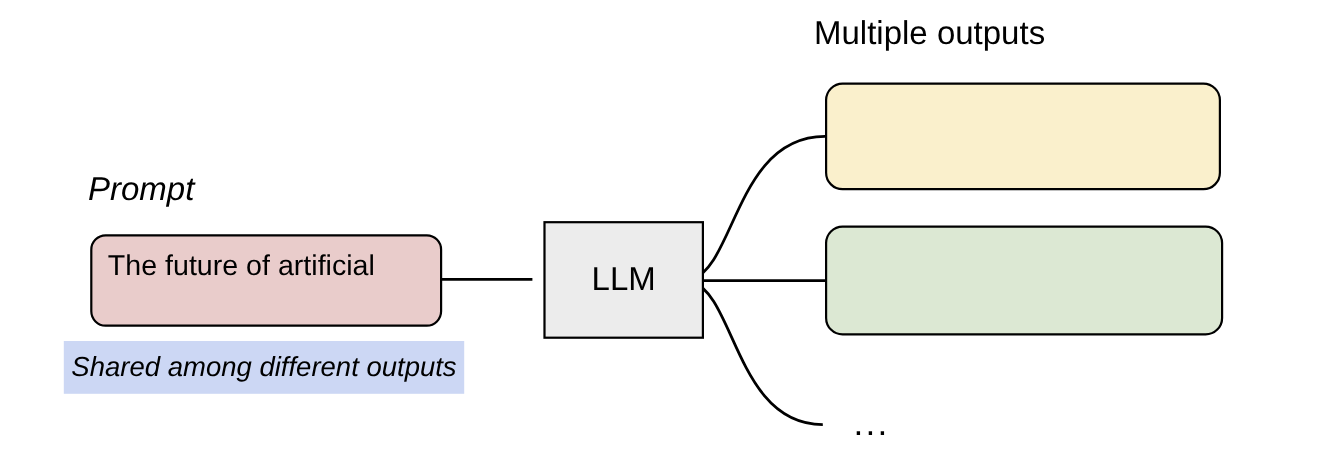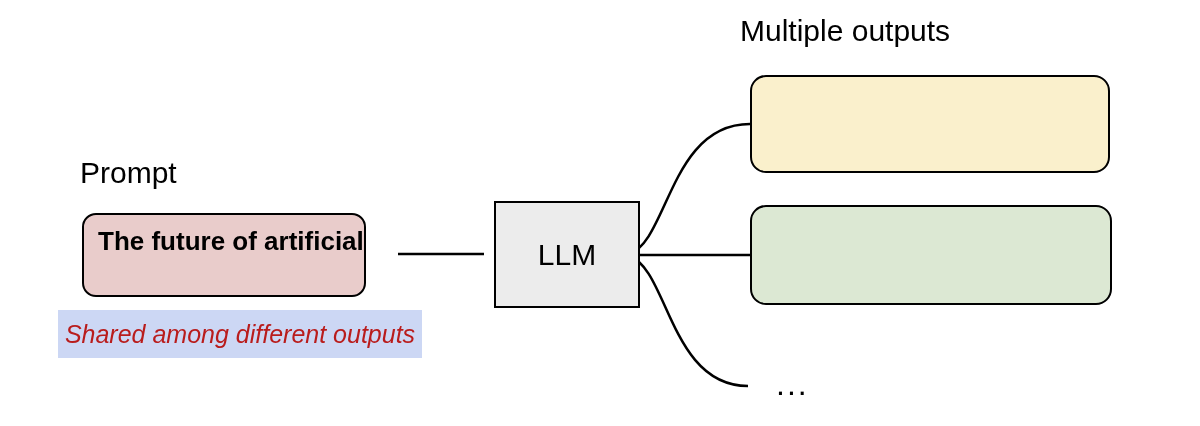--- a/index.html
+++ b/index.html
@@ -27,52 +27,52 @@
     position: absolute;
     color: #000000;
     font-size: 30px;
     text-align: left;
     white-space: nowrap;
   }
   .prompt-title {
     left: 80px;
     top: 156px;
     width: 320px;
+    font-style: italic;
   }
   .outputs-title {
     left: 740px;
     top: 14px;
     width: 380px;
   }
   .prompt-box {
     position: absolute;
     left: 82px;
     top: 213px;
-    width: 284px;
+    width: 320px;
     height: 84px;
     box-sizing: border-box;
     border: 2.5px solid #000000;
     border-radius: 14px;
     padding: 9px 0 0 14px;
     font-size: 26px;
     line-height: 34px;
     color: #000000;
-    font-weight: bold;
   }
   .note-bar {
     position: absolute;
     left: 58px;
     top: 310px;
     width: 364px;
     height: 48px;
     line-height: 48px;
     text-align: center;
     font-style: italic;
     font-size: 25px;
-    color: #b91c1c;
+    color: #000000;
   }
   .llm-box {
     position: absolute;
     left: 482px;
     top: 201px;
     width: 146px;
     height: 107px;
     box-sizing: border-box;
     border: 2.5px solid #000000;
     display: flex;

